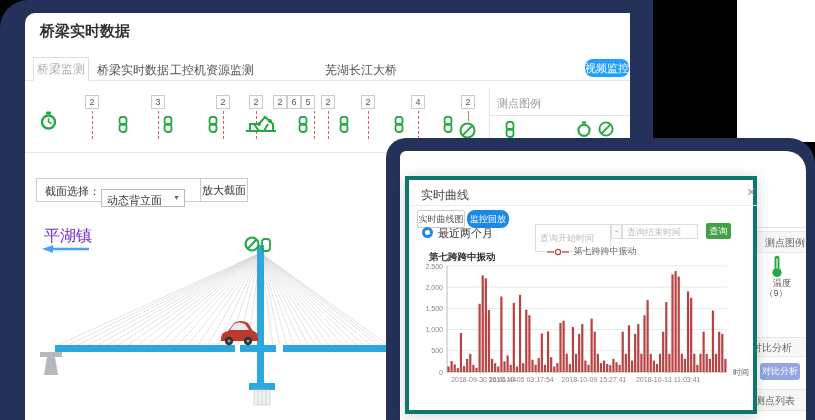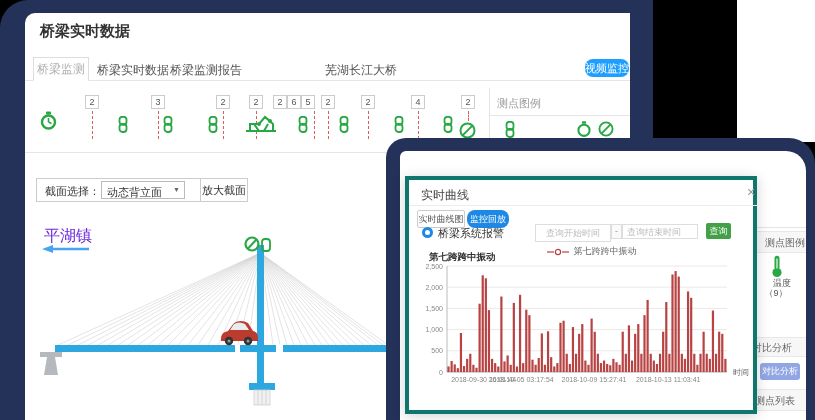--- a/index.html
+++ b/index.html
@@ -24,21 +24,21 @@
 
 <div class="abs" style="left:0;top:0;width:653px;height:420px;background:#243158;border-radius:28px 0 0 0"></div>
 
 <div class="abs" style="left:25px;top:13px;width:605px;height:407px;background:#fff;border-radius:10px 0 0 0;overflow:hidden">
 
   <div class="abs" style="left:15px;top:9px;font-size:15px;font-weight:bold;color:#333">桥梁实时数据</div>
 
   <div class="abs hline" style="left:0;top:67px;width:605px"></div>
   <div class="abs" style="left:8px;top:44px;width:56px;height:24px;background:#fff;border:1px solid #ddd;border-bottom:1px solid #fff;font-size:12px;color:#b0b0b0;text-align:center;line-height:23px">桥梁监测</div>
   <div class="abs tab-label" style="left:72px;top:49px">桥梁实时数据</div>
-  <div class="abs tab-label" style="left:145px;top:49px">桥梁监测报告</div>
+  <div class="abs tab-label" style="left:145px;top:49px">工控机资源监测</div>
   <div class="abs tab-label" style="left:300px;top:49px">芜湖长江大桥</div>
   <div class="abs" style="left:560px;top:46px;width:44px;height:18px;background:#1e9fff;border-radius:8px;color:#fff;font-size:11px;text-align:center;line-height:18px">视频监控</div>
 
   <div class="abs" style="left:13px;top:97px">
     <svg width="21" height="21" viewBox="0 0 21 21">
         <circle cx="10.5" cy="12" r="6.5" fill="none" stroke="#28a745" stroke-width="2.4"></circle>
         <rect x="8" y="1.5" width="5" height="3" rx="1" fill="#28a745"></rect>
         <path d="M10.5 12 L10.5 8 M10.5 12 L13.5 13.5" stroke="#28a745" stroke-width="1.6"></path>
       </svg>
   </div>
@@ -118,21 +118,21 @@
     </svg>
   <svg class="abs" style="left:573px;top:108px" width="16" height="16" viewBox="0 0 17 17">
       <circle cx="8.5" cy="8.5" r="7" fill="none" stroke="#28a745" stroke-width="2"></circle>
       <path d="M3.6 13.4 L13.4 3.6" stroke="#28a745" stroke-width="2"></path>
     </svg>
 
   <div class="abs hline" style="left:0;top:139px;width:440px"></div>
 
   <div class="abs" style="left:11px;top:165px;width:174px;height:24px;border:1px solid #ccc;background:#fff">
     <span class="abs" style="left:8px;top:5px;font-size:11px;color:#333">截面选择：</span>
-    <div class="abs" style="left:64px;top:2px;width:84px;height:18px;border:1px solid #bbb;background:#fff">
+    <div class="abs" style="left:64px;top:10px;width:84px;height:18px;border:1px solid #bbb;background:#fff">
       <span style="position:absolute;left:5px;top:3px;font-size:11px;color:#333">动态背立面</span>
       <span style="position:absolute;right:4px;top:4px;font-size:7px;color:#666">▼</span>
     </div>
   </div>
   <div class="abs" style="left:175px;top:165px;width:48px;height:24px;border:1px solid #ccc;background:#fff;font-size:11px;color:#333;text-align:center;line-height:22px">放大截面</div>
 
   <div class="abs" style="left:19px;top:213px;font-size:16px;color:#6d28d9">平湖镇</div>
   <svg class="abs" style="left:16px;top:231px" width="50" height="10" viewBox="0 0 50 10">
       <path d="M48 5 L10 5" stroke="#4aa3f0" stroke-width="2.5"></path>
       <path d="M12 1 L1 5 L12 9 z" fill="#4aa3f0"></path>
@@ -233,22 +233,22 @@
 
 <div class="abs" style="left:405px;top:176px;width:352px;height:238px;background:#fff;border:4px solid #0f766e;box-shadow:0 2px 12px rgba(0,0,0,0.18)">
   <div class="abs" style="left:12px;top:7px;font-size:12px;color:#444">实时曲线</div>
   <div class="abs" style="left:338px;top:4px;font-size:14px;color:#999">×</div>
   <div class="abs hline" style="left:0;top:25px;width:350px;background:#ececec"></div>
 
   <div class="abs" style="left:8px;top:30px;width:48px;height:18px;border:1px solid #ccc;border-radius:2px;background:#fff;font-size:9px;color:#555;text-align:center;line-height:17px">实时曲线图</div>
   <div class="abs" style="left:58px;top:30px;width:42px;height:18px;border-radius:8px;background:#1e88e5;font-size:9px;color:#fff;text-align:center;line-height:18px">监控回放</div>
 
   <div class="abs" style="left:13px;top:47px;width:11px;height:11px;border:3px solid #1e88e5;border-radius:50%;background:#fff"></div>
-  <div class="abs" style="left:29px;top:46px;font-size:11px;color:#333">桥梁系统报警</div>
-  <input class="abs input" style="left: 126px; top: 44px; width: 76px; height: 18px; text-align: center;" placeholder="查询开始时间">
+  <div class="abs" style="left:29px;top:46px;font-size:11px;color:#333">最近两个月</div>
+  <input class="abs input" style="left: 126px; top: 44px; width: 76px; height: 28px;" placeholder="查询开始时间">
   <div class="abs" style="left:202px;top:44px;width:11px;height:15px;background:#fafafa;border:1px solid #ddd;font-size:9px;color:#999;text-align:center;line-height:13px">-</div>
   <input class="abs input" style="left: 213px; top: 44px; width: 76px; height: 15px;" placeholder="查询结束时间">
   <div class="abs" style="left:297px;top:43px;width:25px;height:16px;background:#43a047;border-radius:2px;color:#fff;font-size:9px;text-align:center;line-height:16px">查询</div>
 
   <div class="abs" style="left:138px;top:62px;height:10px;white-space:nowrap">
     <svg width="22" height="8" viewBox="0 0 22 8" style="vertical-align:middle">
         <line x1="0" y1="4" x2="7" y2="4" stroke="#b84343" stroke-width="1.2"></line>
         <circle cx="11" cy="4" r="2.6" fill="#fff" stroke="#b84343" stroke-width="1.2"></circle>
         <line x1="15" y1="4" x2="22" y2="4" stroke="#b84343" stroke-width="1.2"></line>
       </svg>

